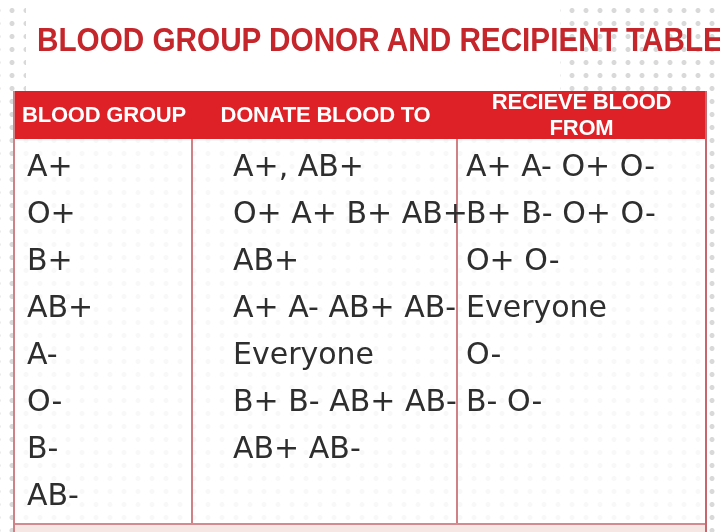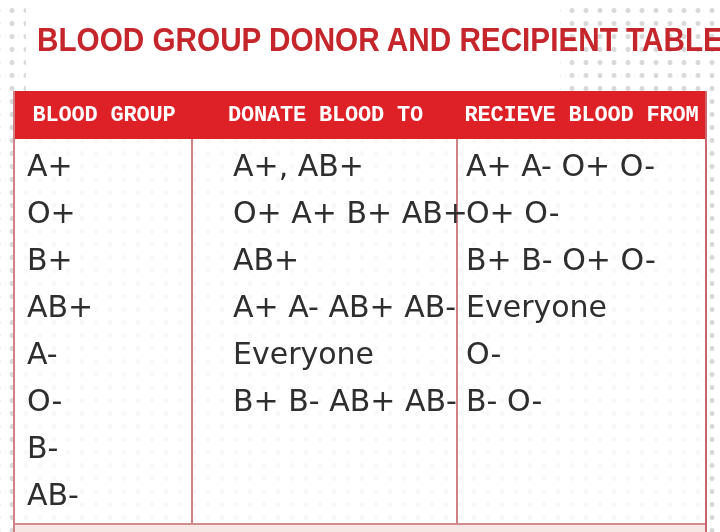--- a/index.html
+++ b/index.html
@@ -29,21 +29,21 @@
     position:absolute;left:13px;top:91px;width:694px;height:441px;
     box-sizing:border-box;
     border-left:2px solid #d08186;
     border-right:2px solid #c9666d;
     background:rgba(255,255,255,0.82);
   }
   .thead{
     display:flex;height:48px;align-items:center;
     background:#dd2127;
     color:#ffffff;
-    font-family:Liberation Mono, monospace;
+    font-family:Liberation Sans, sans-serif;
     font-weight:bold;font-size:22px;
     letter-spacing:-0.2px;
   }
   .hc{text-align:center;}
   .hc1{width:178px;}
   .hc2{width:265px;}
   .hc3{flex:1;}
   .tbody{display:flex;height:384px;}
   .bcol{box-sizing:border-box;padding:3px 0 0 12px;}
   .bc1{width:178px;border-right:2px solid #cf8186;}
@@ -88,26 +88,27 @@
         <div class="cell-line">AB-</div>
       </div>
 
       <div class="bcol bc2">
         <div class="cell-line">A+, AB+</div>
         <div class="cell-line">O+ A+ B+ AB+</div>
         <div class="cell-line">AB+</div>
         <div class="cell-line">A+ A- AB+ AB-</div>
         <div class="cell-line">Everyone</div>
         <div class="cell-line">B+ B- AB+ AB-</div>
+        <div class="cell-line">AB+ AB-</div>
       </div>
 
       <div class="bcol bc3">
         <div class="cell-line">A+ A- O+ O-</div>
+        <div class="cell-line">B+ B- O+ O-</div>
         <div class="cell-line">O+ O-</div>
-        <div class="cell-line">B+ B- O+ O-</div>
         <div class="cell-line">Everyone</div>
         <div class="cell-line">O-</div>
         <div class="cell-line">B- O-</div>
       </div>
 
     </div>
 
     <div class="bottom-band"></div>
 
   </div>

